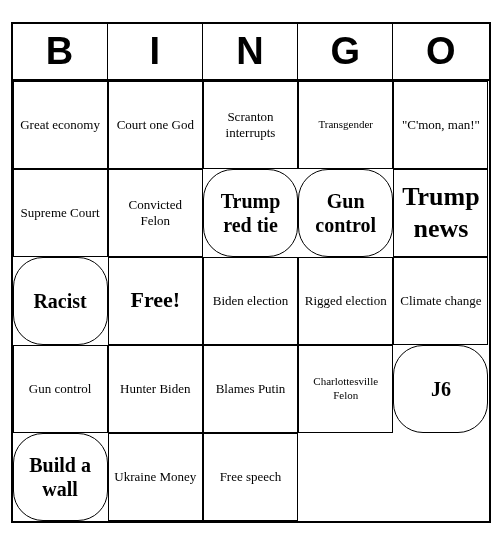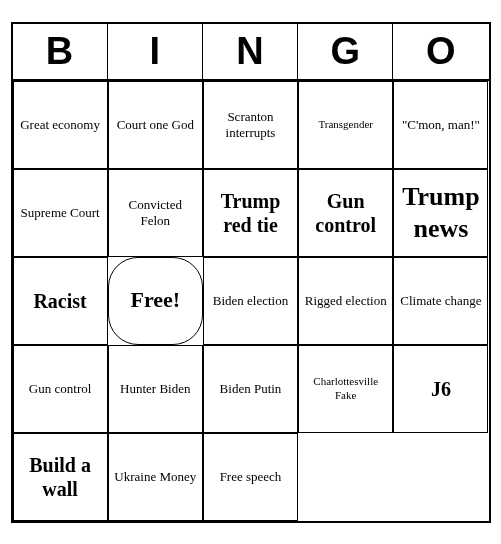--- a/index.html
+++ b/index.html
@@ -48,25 +48,25 @@
       font-size: 13px;
       line-height: 1.2;
     }
     .bingo-cell.large-text {
       font-size: 26px;
       font-weight: bold;
     }
     .bingo-cell.medium-text {
       font-size: 20px;
       font-weight: bold;
+      border-radius: 30px;
     }
     .bingo-cell.free {
       font-size: 22px;
       font-weight: bold;
-      border-radius: 30px;
     }
   </style>
 </head>
 <body>
 
 <div class="bingo-card">
   <div class="bingo-header">
   <div class="bingo-header-cell">B</div>
       <div class="bingo-header-cell">I</div>
       <div class="bingo-header-cell">N</div>
@@ -119,24 +119,24 @@
       <div class="bingo-cell">
         <span>Climate change</span>
       </div>
       <div class="bingo-cell">
         <span>Gun control</span>
       </div>
       <div class="bingo-cell">
         <span>Hunter Biden</span>
       </div>
       <div class="bingo-cell">
-        <span>Biden Putin</span>
+        <span>Blames Putin</span>
       </div>
       <div class="bingo-cell">
-        <span style="font-size: 11px;">Charlottesville Fake</span>
+        <span style="font-size: 11px;">Charlottesville Felon</span>
       </div>
       <div class="bingo-cell medium-text">
         <span>J6</span>
       </div>
       <div class="bingo-cell medium-text">
         <span>Build a wall</span>
       </div>
       <div class="bingo-cell">
         <span>Ukraine Money</span>
       </div>

